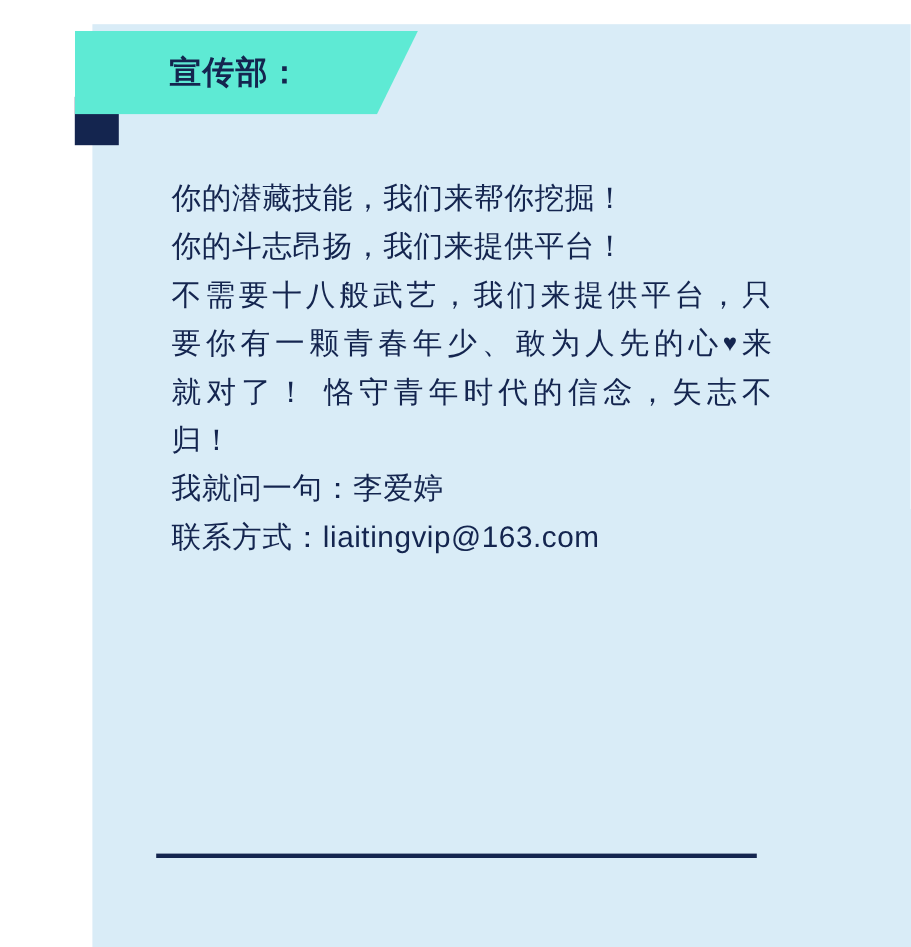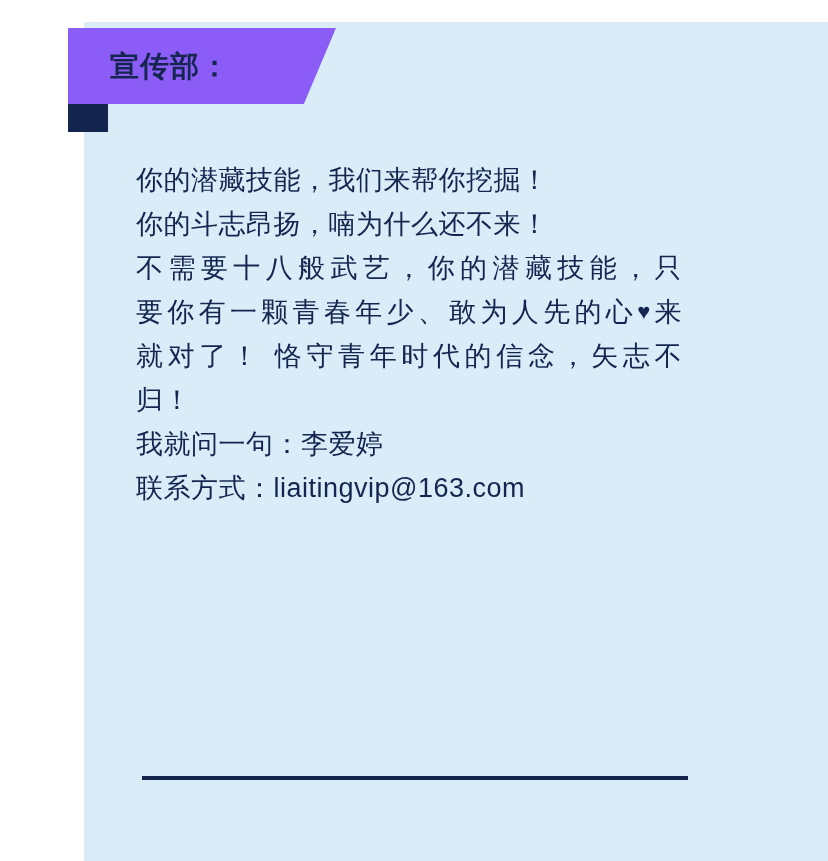--- a/index.html
+++ b/index.html
@@ -43,38 +43,39 @@
     background: #14254f;
   }
 
   
   .banner {
     position: absolute;
     left: 68px;
     top: 28px;
     width: 268px;
     height: 76px;
-    background: #8b5cf6;
+    background: #5eead4;
     clip-path: polygon(0 0, 100% 0, 88% 100%, 0 100%);
     display: flex;
     align-items: center;
+    padding-left: 44px;
   }
   .banner-title {
     margin-left: 42px;
     font-size: 29px;
     font-weight: bold;
     color: #14254f;
     letter-spacing: 1px;
     line-height: 1;
   }
 
   
   .content {
     position: absolute;
-    left: 136px;
+    left: 156px;
     top: 158px;
     width: 546px;
   }
   .line {
     font-size: 27px;
     color: #14254f;
     line-height: 44px;
     letter-spacing: 0.5px;
     white-space: pre-wrap;
     word-break: break-word;
@@ -110,22 +111,22 @@
   <div class="panel"></div>
 
   <div class="corner-block"></div>
 
   <div class="banner">
     <div class="banner-title">宣传部：</div>
   </div>
 
   <div class="content">
     <div class="line">你的潜藏技能，我们来帮你挖掘！</div>
-    <div class="line">你的斗志昂扬，喃为什么还不来！</div>
-    <div class="line justify">不需要十八般武艺，你的潜藏技能，只</div>
+    <div class="line">你的斗志昂扬，我们来提供平台！</div>
+    <div class="line justify">不需要十八般武艺，我们来提供平台，只</div>
     <div class="line justify"><span>要你有一颗青春年少、敢为人先的心</span><span class="heart">♥</span><span>来</span></div>
     <div class="line justify">就对了！ 恪守青年时代的信念，矢志不</div>
     <div class="line">归！</div>
     <div class="line">我就问一句：李爱婷</div>
     <div class="line">联系方式：liaitingvip@163.com</div>
   </div>
 
   <div class="rule"></div>
 </div>
 

